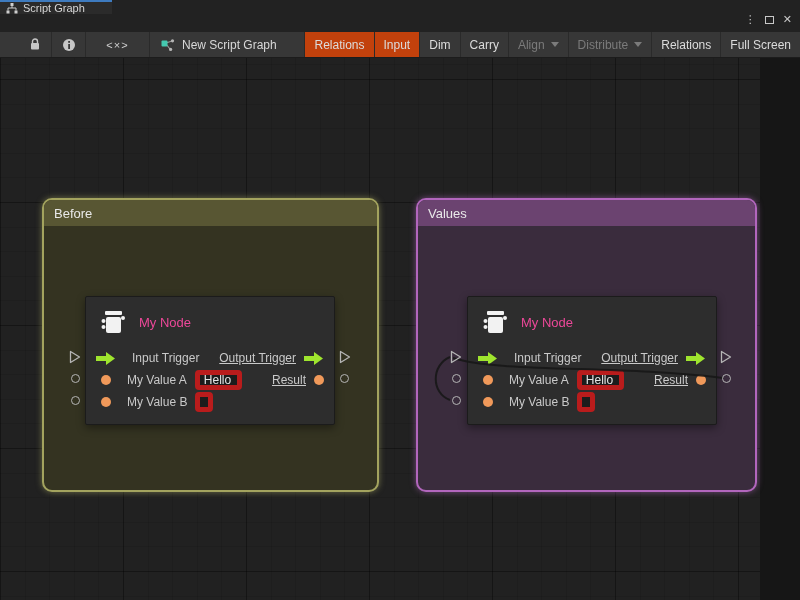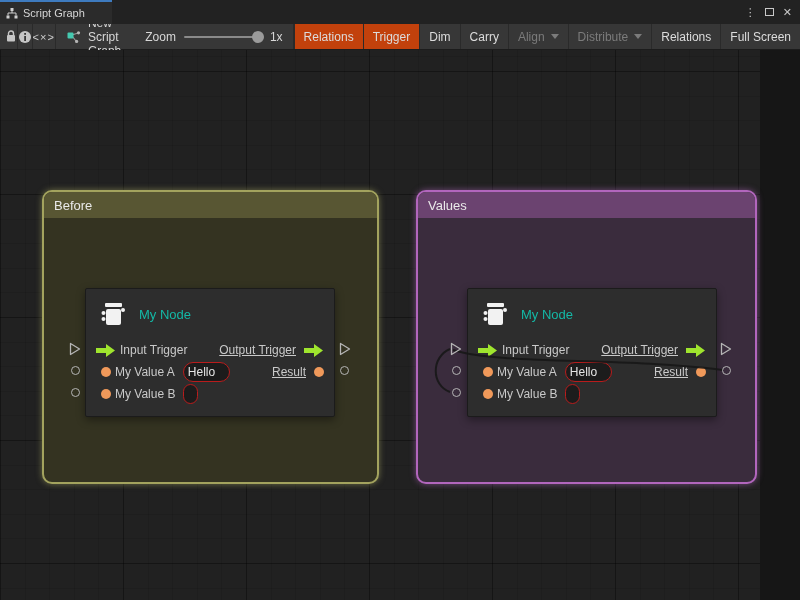--- a/index.html
+++ b/index.html
@@ -1,21 +1,21 @@
 <!DOCTYPE html>
 <html><head>
 <meta charset="utf-8">
 <style>
   * { margin:0; padding:0; box-sizing:border-box; }
   html,body { width:800px; height:600px; overflow:hidden; background:#161616;
     font-family:"Liberation Sans", sans-serif; }
   .app { position:relative; width:800px; height:600px; overflow:hidden; user-select:none; }
 
   
-  .titlebar { position:relative; height:24px; background:#222222; display:flex; align-items:stretch; }
+  .titlebar { position:relative; height:32px; background:#222222; display:flex; align-items:stretch;flex-direction:column; }
   .tab { display:flex; align-items:center; gap:5px; width:112px; padding:0 8px 0 6px;
     background:#2b2b2b; border-top:2px solid #3e7bbf; color:#d6d6d6; font-size:11px; }
   .tab-icon svg { display:block; }
   .win-controls { margin-left:auto; display:flex; align-items:center; gap:9px; padding-right:8px; color:#c9c9c9; }
   .kebab { font-size:11px; line-height:1; letter-spacing:0; }
   .maxbox { width:9px; height:8px; border:1.5px solid #c9c9c9; display:inline-block; }
   .closex { font-size:11px; line-height:1; }
 
   
   .toolbar { height:26px; background:#373737; border-bottom:1px solid #1c1c1c;
@@ -57,30 +57,30 @@
   .group.after .group-header { background:#6b4370; }
 
   .edges { position:absolute; left:0; top:0; width:800px; height:556px; z-index:3; pointer-events:none; }
   .edges path { pointer-events:stroke; }
 
   .node { position:absolute; width:250px; height:129px; background:#2d2d2d;
     border:1px solid #1b1b1b; border-radius:2px; box-shadow:0 3px 9px rgba(0,0,0,.4); z-index:2; }
   .node.before { left:85px; top:238px; }
   .node.after  { left:467px; top:238px; }
   .node-header { height:50px; display:flex; align-items:center; gap:11px; padding:0 12px; }
-  .node-title { color:#14b8a6; font-size:13px; }
+  .node-title { color:#ec4899; font-size:13px; }
   .row { height:22px; display:flex; align-items:center; padding:0 10px; color:#c9c9c9; font-size:12px; }
-  .row .lbl { margin-left:4px; }
+  .row .lbl { margin-left:16px; }
   .row .right { margin-left:auto; display:flex; align-items:center;text-decoration:underline; }
   .row .right .lbl { margin:0 8px 0 0; }
   .dot { width:10px; height:10px; border-radius:50%; background:#f0995a; flex:none; }
   .dot.pad { margin-left:5px; }
   .flow-arrow { flex:none; display:block; }
-  .field { margin-left:8px; height:20px; background:#1c1c1c; border:1px solid #b91c1c;
-    border-radius:10px; color:#e4e4e4; font-size:12px; font-family:"Liberation Sans",sans-serif; padding:0 4px; }
+  .field { margin-left:8px; height:20px; background:#1c1c1c; border:5px solid #b91c1c;
+    border-radius:4px; color:#e4e4e4; font-size:12px; font-family:"Liberation Sans",sans-serif; padding:0 4px; }
   .field.text { width:47px; }
   .field.small { width:15px; }
 
   .ext-port { position:absolute; z-index:4; }
   .ext-circle { width:9px; height:9px; border:1.5px solid #b5b5b5; border-radius:50%; }
 
   svg { display:block; }
 </style>
 </head>
 <body>
@@ -132,33 +132,26 @@
       <span>
         <svg width="15" height="14" viewBox="0 0 15 14">
           <path d="M6 5 L12 3 M6 6 L10 11" stroke="#9a9a9a" stroke-width="1.2" fill="none"></path>
           <rect x="1.5" y="2.5" width="6" height="6" rx="1" fill="#45c9b0"></rect>
           <circle cx="12.5" cy="2.8" r="1.6" fill="#b5b5b5"></circle>
           <circle cx="10.6" cy="11.4" r="1.6" fill="#b5b5b5"></circle>
         </svg>
       </span>
       <span>New Script Graph</span>
     </div>
-    <div class="zoom-area">
-      <span>Zoom</span>
-      <span class="zoom-track">
-        <span class="zoom-thumb"></span>
-      </span>
-      <span>1x</span>
-    </div>
     <div class="tb-buttons">
       <div class="tb-btn active">
         <span>Relations</span>
         </div>
       <div class="tb-btn active">
-        <span>Trigger</span>
+        <span>Input</span>
         </div>
       <div class="tb-btn">
         <span>Dim</span>
         </div>
       <div class="tb-btn">
         <span>Carry</span>
         </div>
       <div class="tb-btn disabled">
         <span>Align</span>
         <span class="caret"></span>

